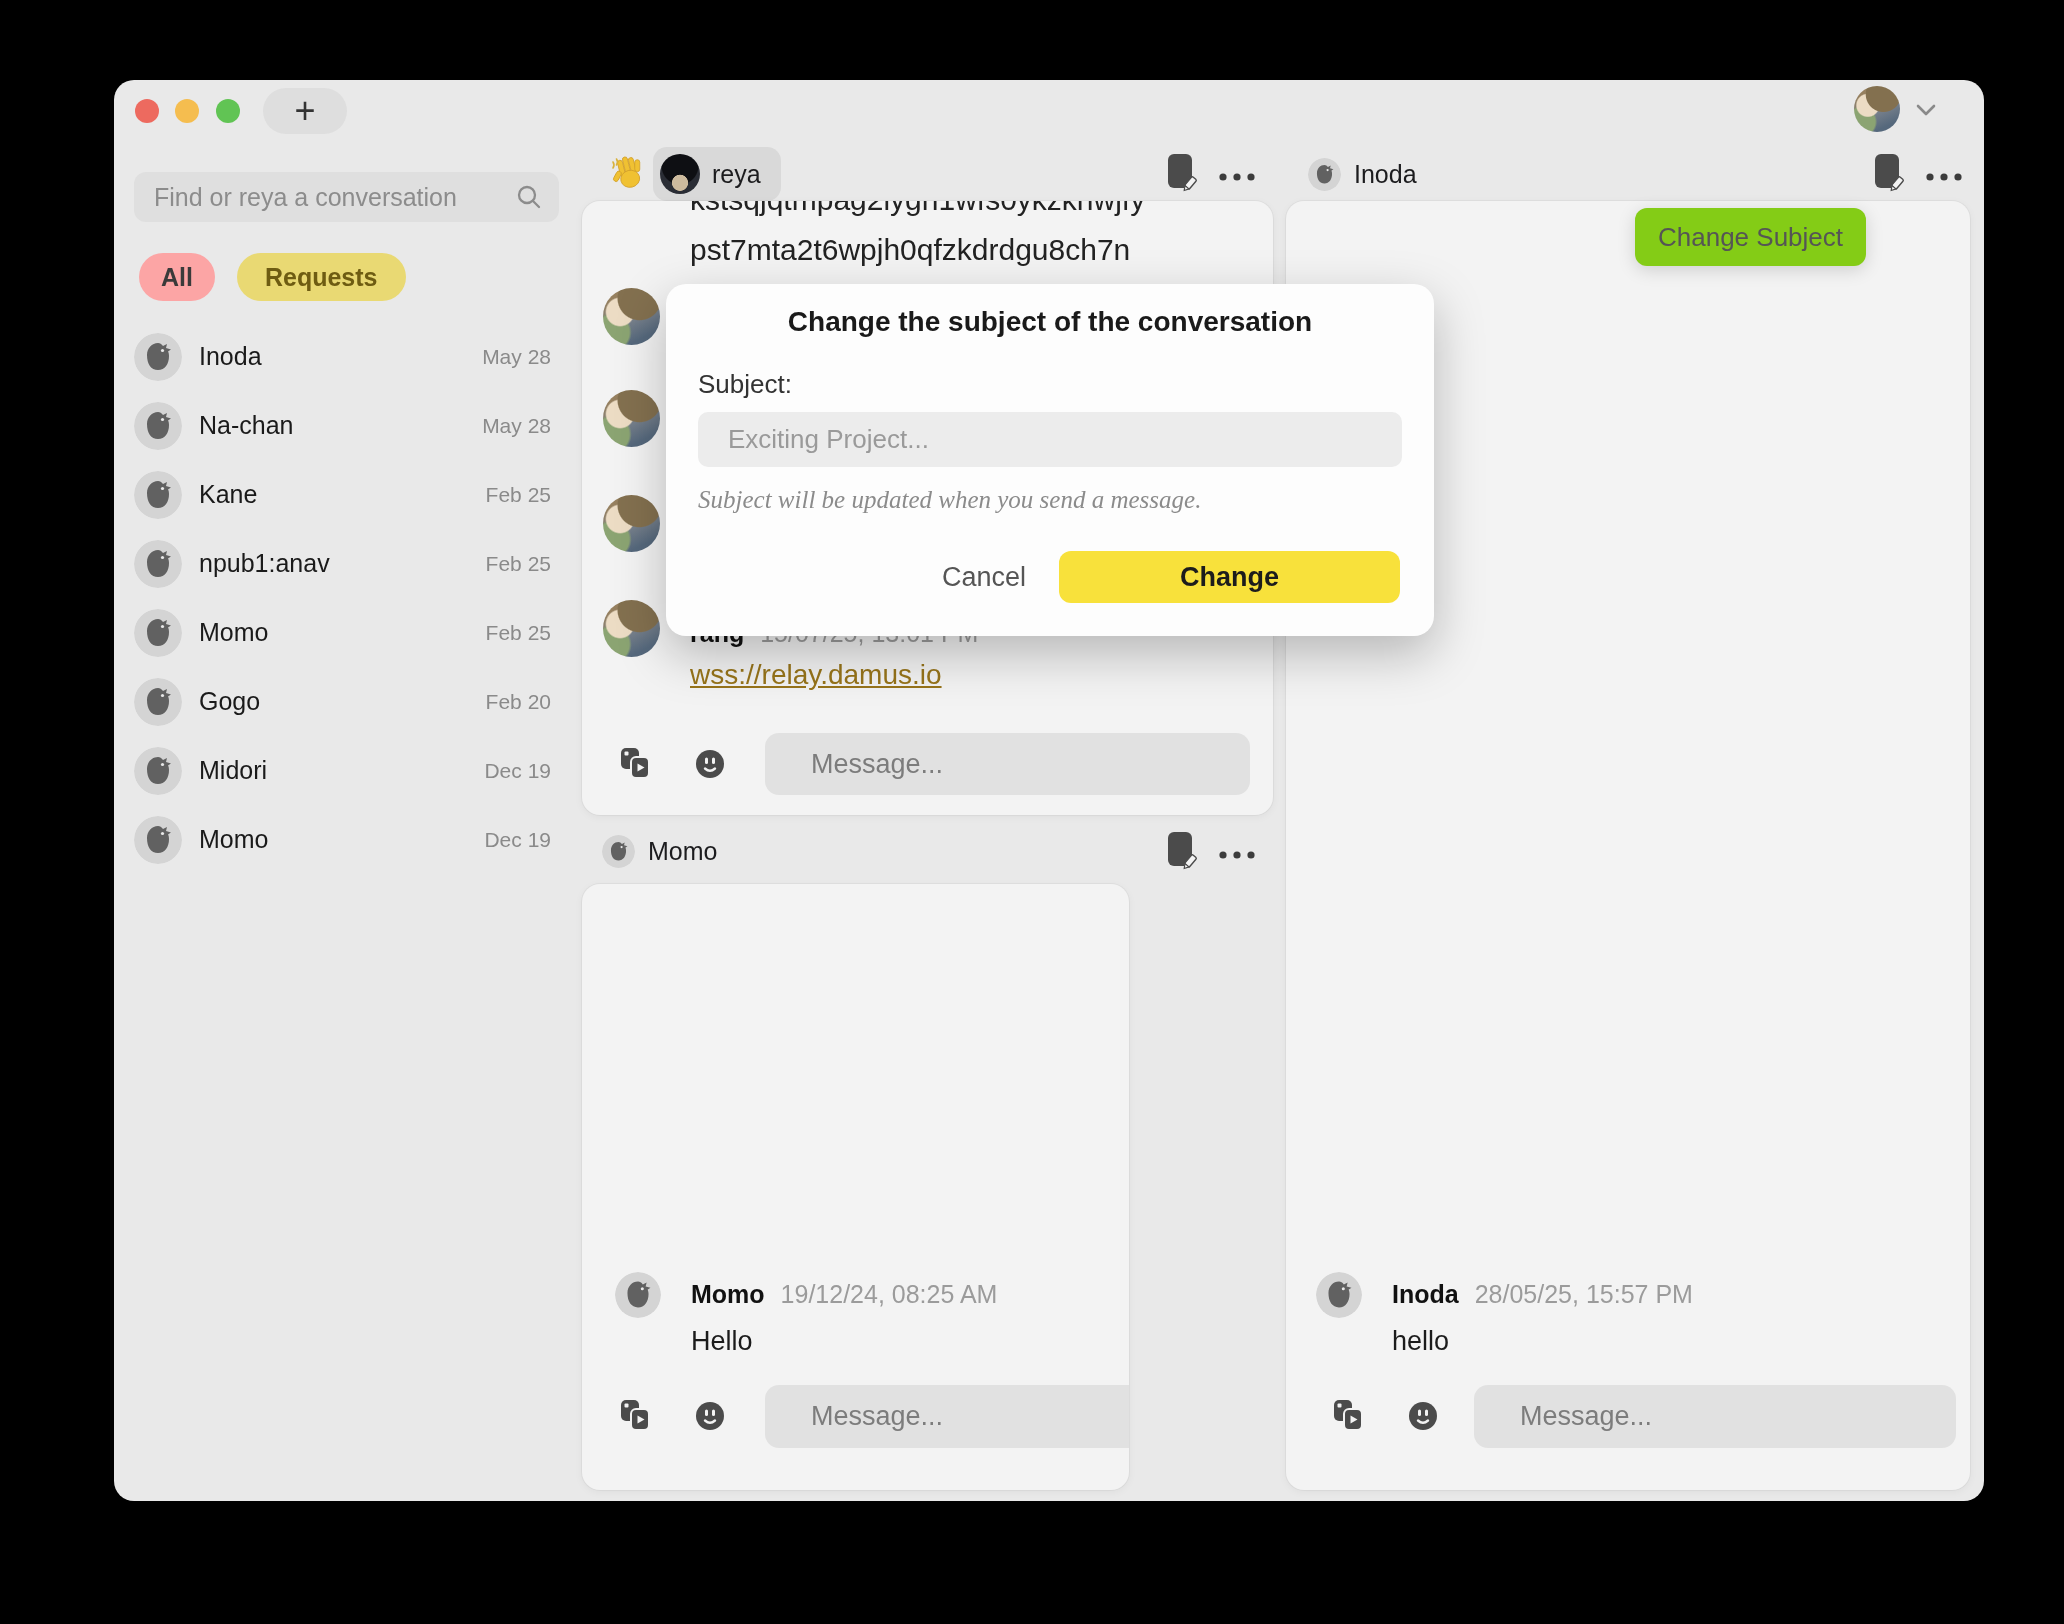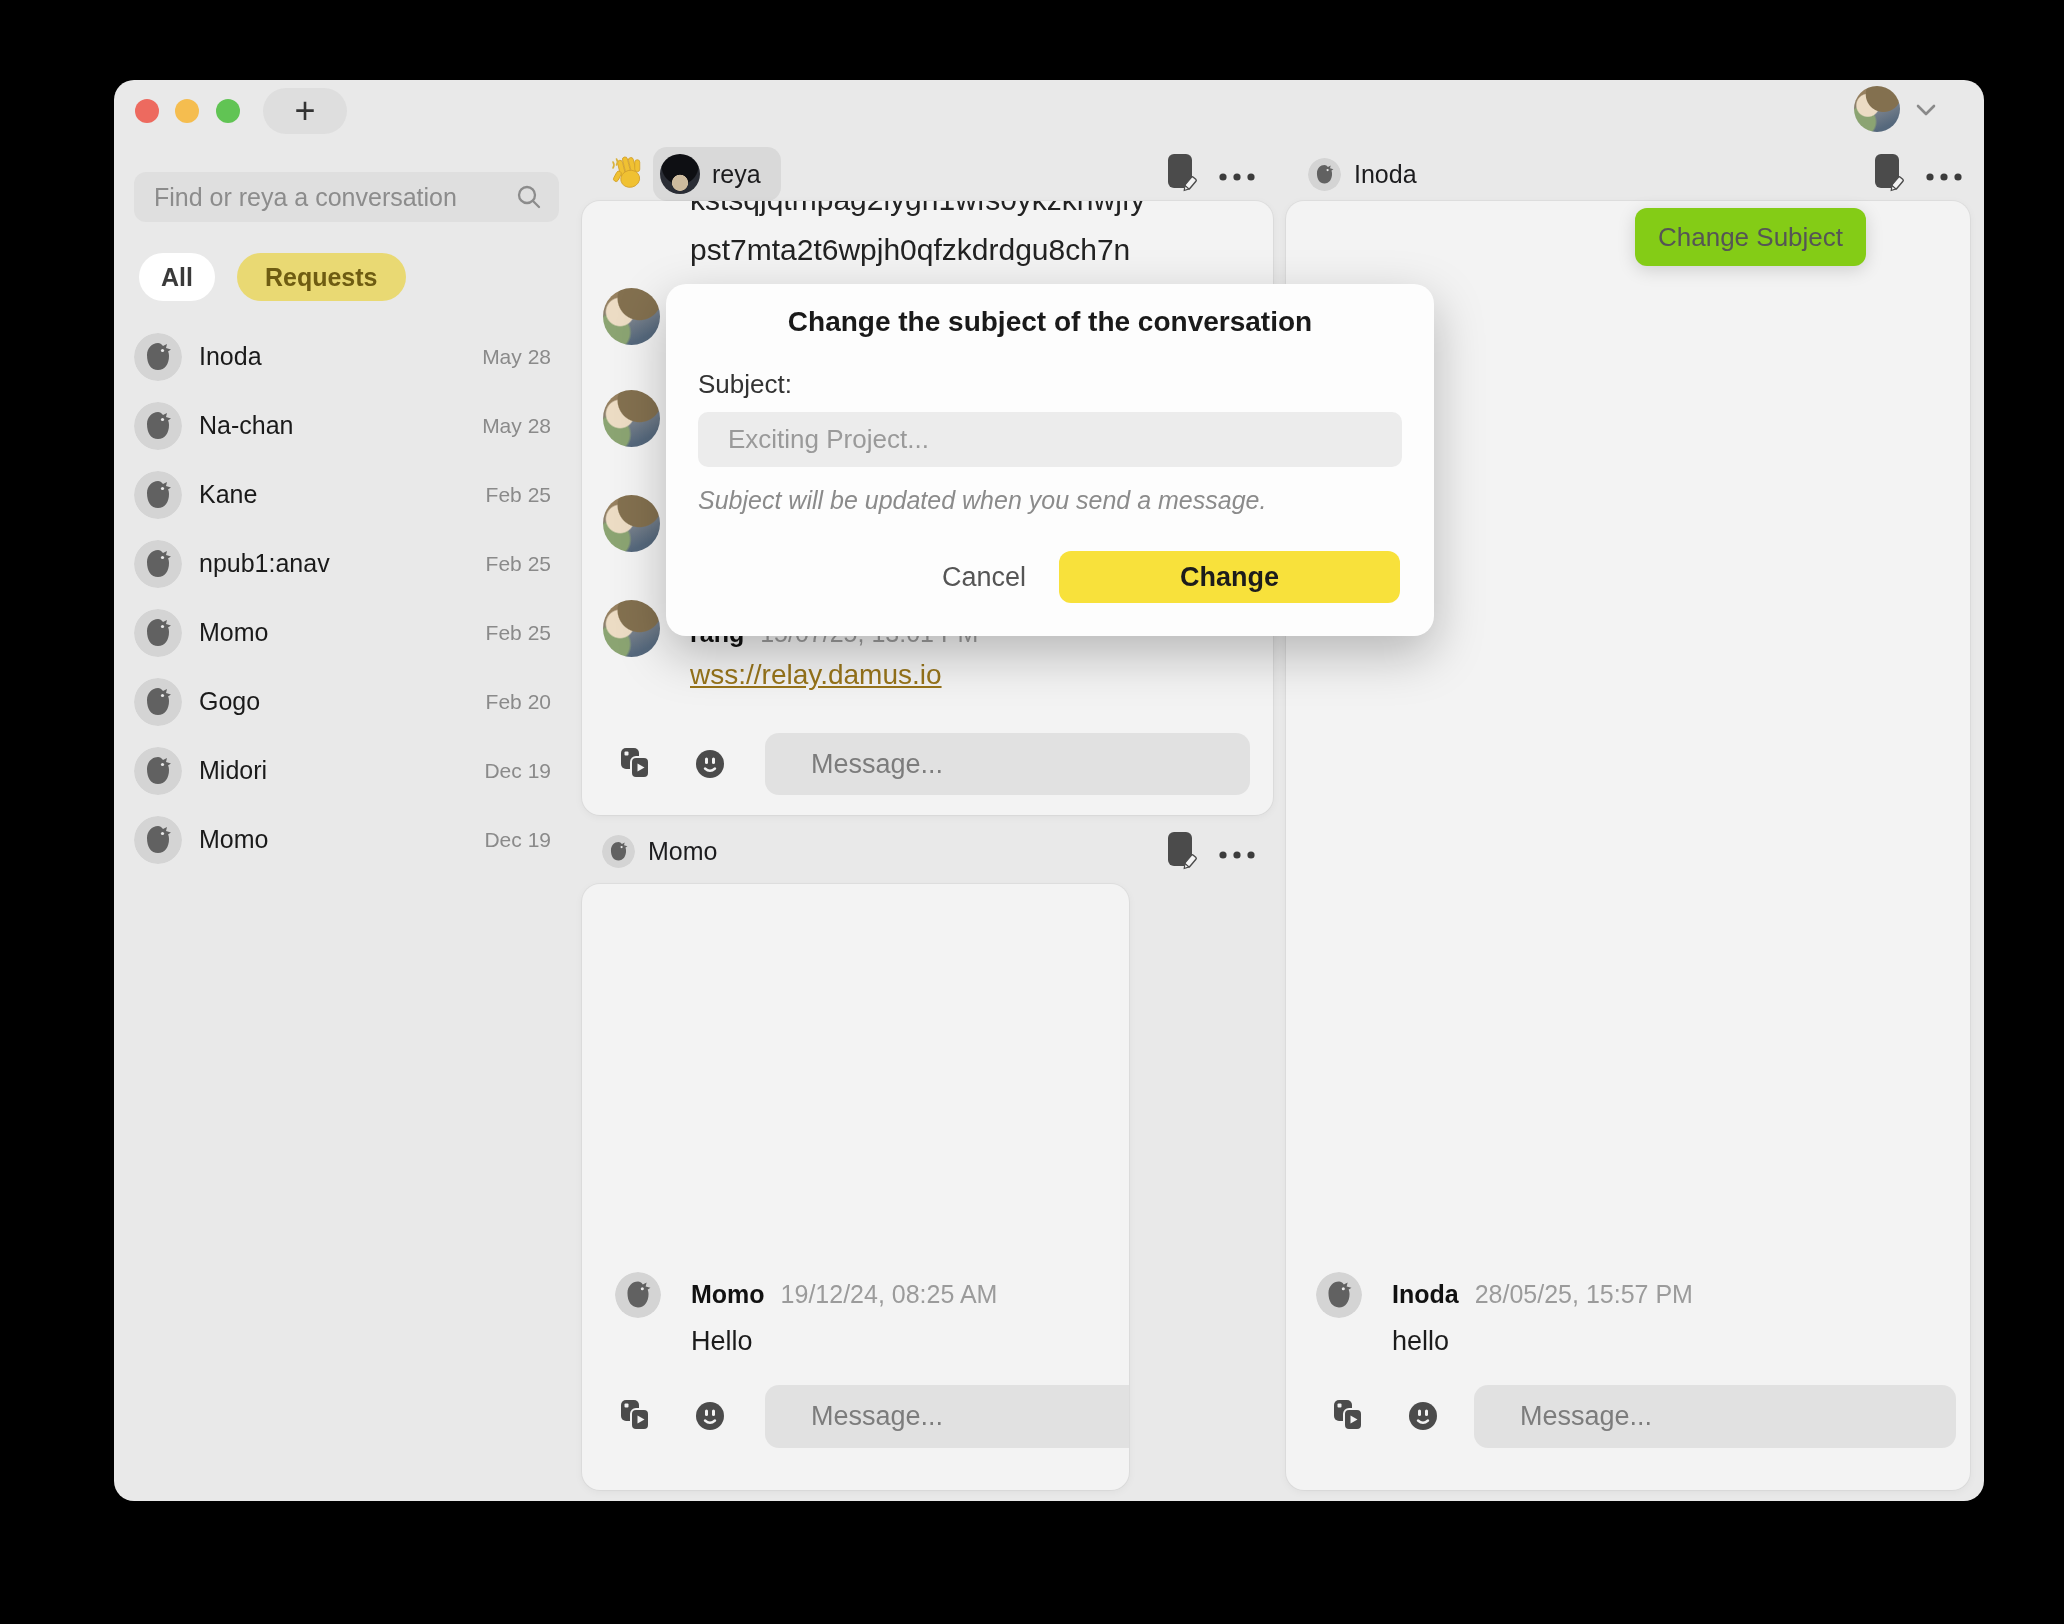--- a/index.html
+++ b/index.html
@@ -23,21 +23,21 @@
       linear-gradient(155deg, #96805f 18%, #77808b 55%, #55687c 82%); }
   .user-chevron { position:absolute; left:1800px; top:22px; }
   
   .search-box { position:absolute; left:20px; top:92px; width:425px; height:50px;
                 background:#dfdfdf; border-radius:12px; display:flex; align-items:center;
                 padding:0 16px 0 20px; }
   .search-box span { font-size:25px; color:#8c8c8c; flex:1; }
   .pills { position:absolute; left:25px; top:173px; display:flex; gap:22px; }
   .pill { height:48px; border-radius:24px; display:flex; align-items:center;
           padding:0 22px; font-size:25px; font-weight:700; }
-  .pill.all { background:#ffffff; color:#3a3a3a; }
+  .pill.all { background:#fca5a5; color:#3a3a3a; }
   .pill.req { background:#e9d973; color:#6e5c12; padding:0 28px; }
   .conv-list { position:absolute; left:20px; top:242px; width:425px; }
   .conv-row { height:69px; display:flex; align-items:center; }
   .conv-row .name { font-size:25px; color:#1a1a1a; margin-left:17px; }
   .conv-row .date { margin-left:auto; font-size:21px; color:#8a8a8a; padding-right:8px; }
   .bird { border-radius:50%; flex:none; }
   
   .hdr-label { position:absolute; font-size:25px; color:#1c1c1e; }
   .reya-pill { position:absolute; left:539px; top:67px; height:54px; border-radius:14px;
                background:#d9d9d9; display:flex; align-items:center; padding:0 20px 0 7px; }
@@ -67,21 +67,21 @@
   .overlay-modal { position:absolute; left:552px; top:204px; width:768px; height:352px;
                    background:#fdfdfd; border-radius:20px;
                    box-shadow:0 18px 50px rgba(0,0,0,0.25); z-index:30; }
   .modal-title { position:absolute; top:22px; width:100%; text-align:center;
                  font-size:28px; font-weight:700; color:#1a1a1a; }
   .modal-sub { position:absolute; left:32px; top:85px; font-size:26px; color:#333; }
   .modal-input { position:absolute; left:32px; top:128px; width:704px; height:55px;
                  background:#ececec; border-radius:10px; display:flex; align-items:center;
                  padding-left:30px; font-size:26px; color:#9a9a9a; }
   .modal-helper { position:absolute; left:32px; top:202px; font-size:25px;
-                  font-style:italic; color:#8b8b8b; }
+                  font-style:italic; color:#8b8b8b;font-family:Liberation Serif, serif; }
   .btn-cancel { position:absolute; left:252px; top:267px; width:132px; height:52px;
                 display:flex; align-items:center; justify-content:center;
                 font-size:27px; color:#555; }
   .btn-change { position:absolute; left:393px; top:267px; width:341px; height:52px;
                 background:#f8e13b; border-radius:12px; display:flex; align-items:center;
                 justify-content:center; font-size:27px; font-weight:600; color:#1c1c1c; }
   
   .tooltip { position:absolute; left:1521px; top:128px; width:231px; height:58px;
              background:#84cc16; border-radius:12px; display:flex; align-items:center;
              justify-content:center; font-size:26px; color:#555;

